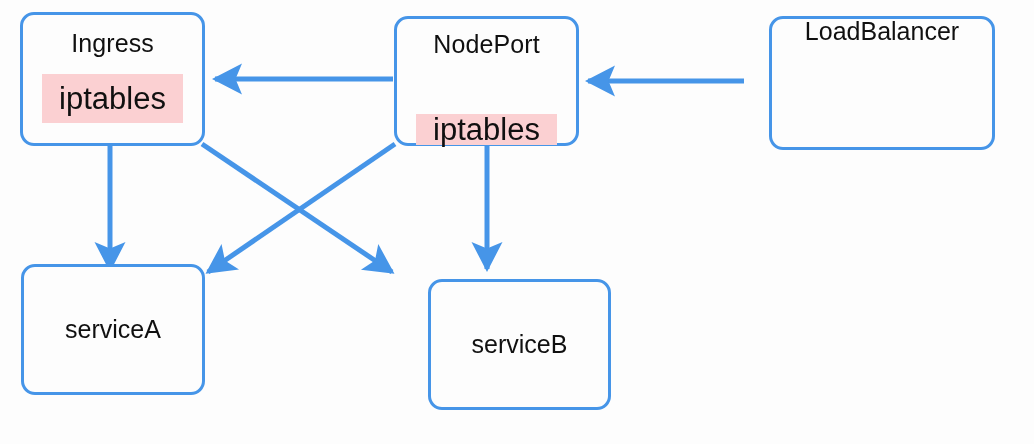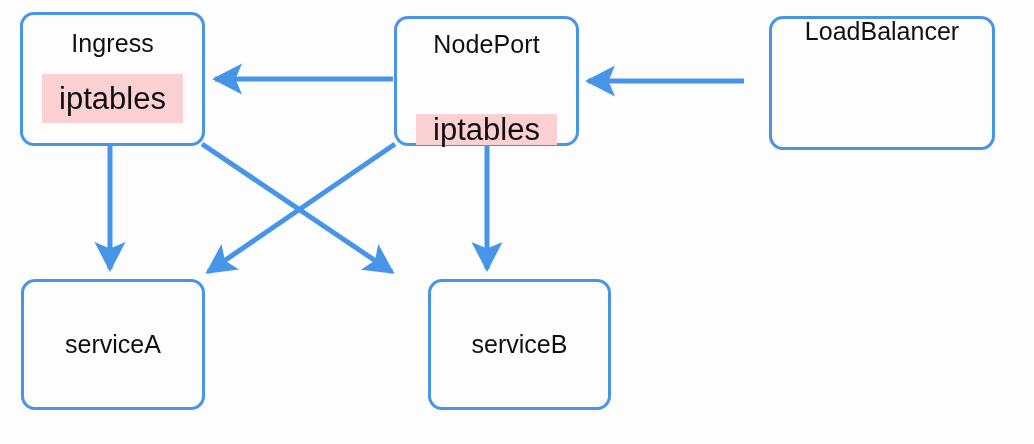--- a/index.html
+++ b/index.html
@@ -72,21 +72,21 @@
   }
   #node-nodeport .node-tag {
     width: 141px; height: 47px; margin-top: 17px;
   }
 
   
   #node-loadbalancer {
     left: 769px; top: 16px; width: 226px; height: 134px;
   }
   #node-servicea {
-    left: 21px; top: 279px; width: 184px; height: 131px;
+    left: 21px; top: 264px; width: 184px; height: 131px;
     justify-content: center;
   }
   #node-serviceb {
     left: 396px; top: 279px; width: 183px; height: 131px;
     justify-content: center;
     margin-left: 32px;
   }
 </style>
 </head>
 <body>

